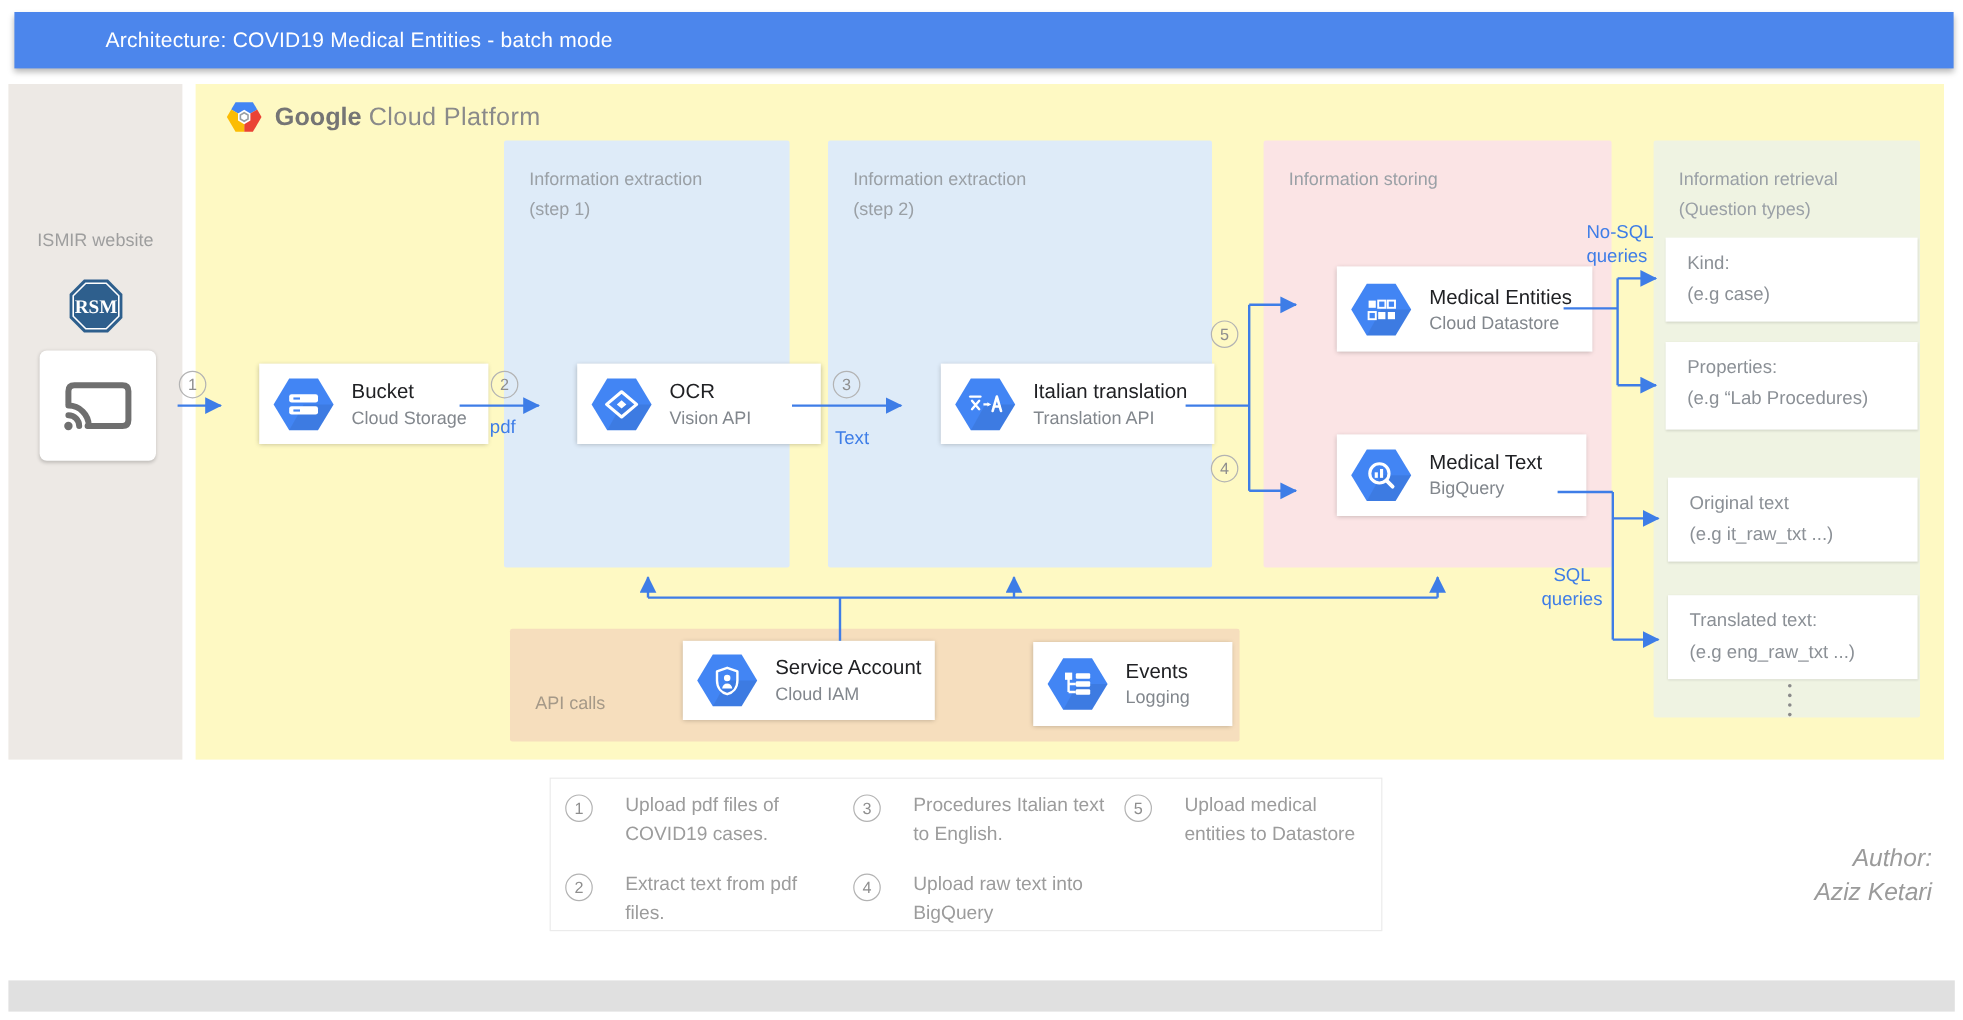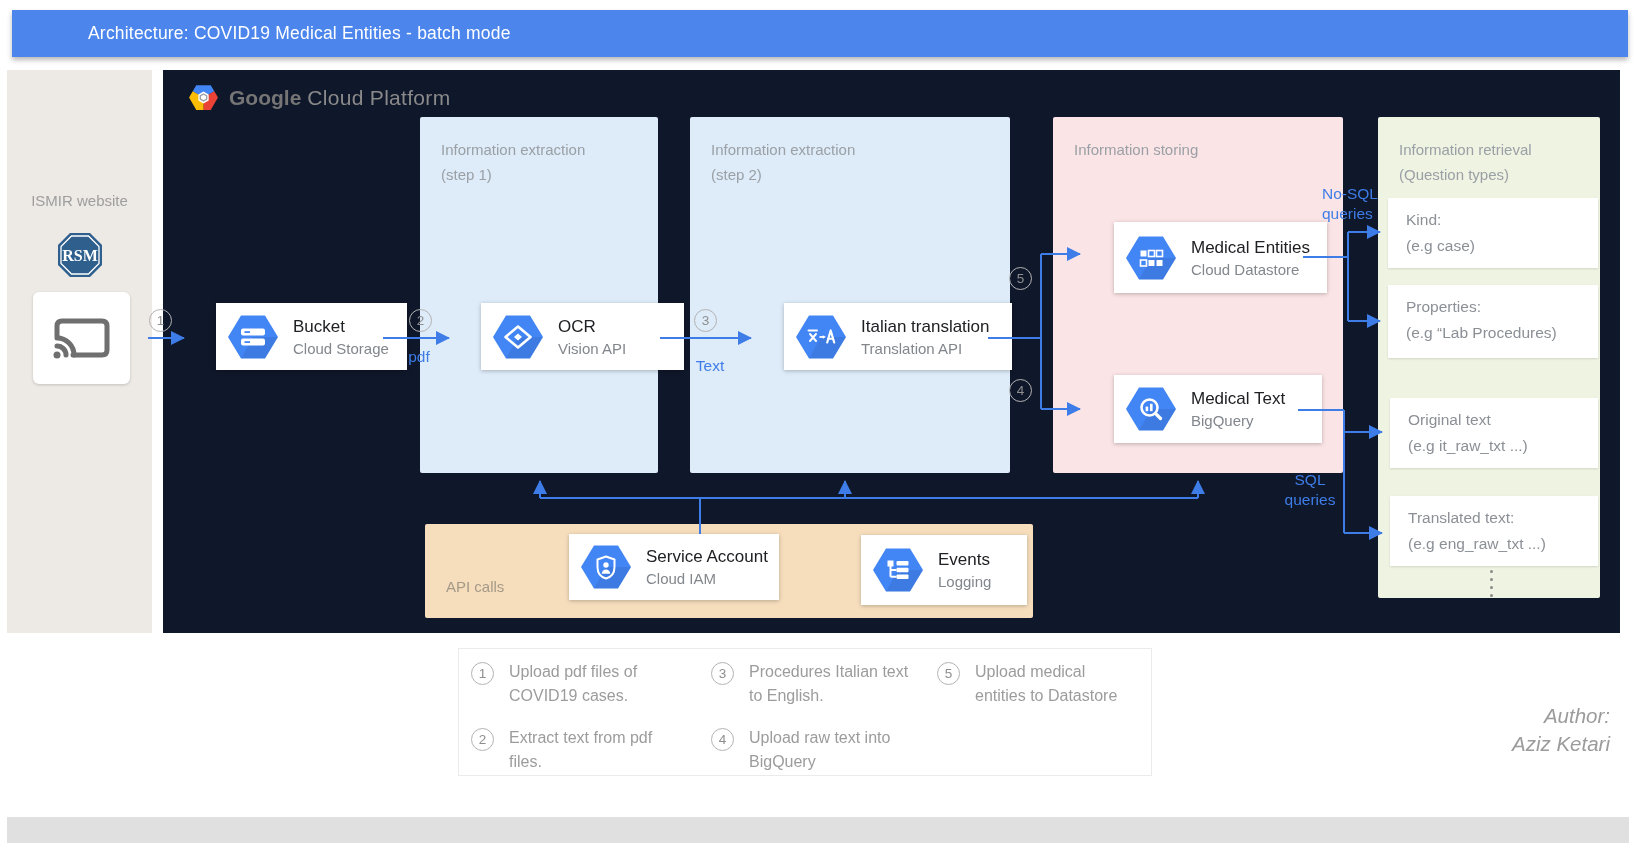--- a/index.html
+++ b/index.html
@@ -9,21 +9,21 @@
   .titlebar{left:12px;top:10px;width:1616px;height:47px;background:#4C86EC;
             box-shadow:0 3px 5px rgba(0,0,0,.28);display:flex;align-items:center;}
   .titlebar .t{color:#fff;font-size:17.5px;margin-left:76px;letter-spacing:.2px;}
   
   .sidebar{left:7px;top:70px;width:145px;height:563px;background:#EDE9E5;}
   .sidebar .lbl{position:absolute;left:0;right:0;top:122px;text-align:center;color:#9E9E9E;font-size:15px;}
   .isslogo{position:absolute;left:49px;top:161px;}
   .castbox{position:absolute;left:26px;top:222px;width:97px;height:92px;background:#fff;border-radius:6px;
            box-shadow:0 1px 3px rgba(0,0,0,.18);display:flex;align-items:center;justify-content:center;}
   
-  .main{left:163px;top:70px;width:1457px;height:563px;background:#0f172a;}
+  .main{left:163px;top:70px;width:1457px;height:563px;background:#fef9c3;}
   .gcp{position:absolute;left:24px;top:13px;display:flex;align-items:center;}
   .gcp .g1{font-size:21px;color:#757575;font-weight:700;margin-left:9px;}
   .gcp .g2{font-size:21px;color:#8a8a8a;margin-left:6px;letter-spacing:.3px;}
   .panel{position:absolute;border-radius:2px;}
   .p-blue{background:#DEEBF8;} .p-pink{background:#FBE4E5;} .p-green{background:#EFF3E2;} .p-orange{background:#F6DEBD;}
   .panel .ph{padding:20px 0 0 21px;font-size:15px;line-height:25px;color:#9AA0A6;white-space:pre-line;}
   .panel .ph.brown{color:#A59988;}
   .node{position:absolute;background:#fff;box-shadow:0 1px 4px rgba(0,0,0,.25);display:flex;align-items:center;
         padding-left:9px;box-sizing:border-box;margin-left:24px;}
   .node .txt{margin-left:12px;}
@@ -34,21 +34,21 @@
   .badge{position:absolute;width:21px;height:21px;border:1.5px solid #B3B3B3;border-radius:50%;color:#8E8E8E;
          font-size:13.5px;display:flex;align-items:center;justify-content:center;}
   .flabel{position:absolute;color:#3E7DE7;font-size:15.5px;line-height:20px;white-space:pre-line;}
   .dots{position:absolute;display:flex;flex-direction:column;gap:5px;}
   .dots i{width:3px;height:3px;border-radius:50%;background:#8a8a8a;}
   
   .legend{left:458px;top:648px;width:692px;height:126px;background:#fff;border:1px solid #EBEBEB;}
   .li{position:absolute;display:flex;}
   .li .lbadge{width:21px;height:21px;border:1.5px solid #B3B3B3;border-radius:50%;color:#8E8E8E;font-size:13.5px;
               display:flex;align-items:center;justify-content:center;flex:none;}
-  .li .ltxt{margin-left:15px;color:#9C9C9C;font-size:16px;line-height:24px;white-space:pre-line;margin-top:-2px;}
+  .li .ltxt{margin-left:27px;color:#9C9C9C;font-size:16px;line-height:24px;white-space:pre-line;margin-top:-2px;}
   .author{right:26px;top:702px;text-align:right;font-style:italic;color:#9B9B9B;font-size:20.5px;line-height:28px;white-space:pre-line;}
   .bottombar{left:7px;top:817px;width:1622px;height:26px;background:#E0E0E0;}
   svg{display:block;}
   .overlay{left:0;top:0;pointer-events:none;}
 </style>
 </head>
 <body>
 
 <div id="app">
 
@@ -163,21 +163,21 @@
         <rect x="17.5" y="26" width="6" height="6" fill="none" stroke="#fff" stroke-width="1.6"></rect>
         <rect x="25.5" y="26" width="6" height="6" fill="#fff"></rect>
         <rect x="33.5" y="26" width="6" height="6" fill="#fff"></rect>
       </svg>
       <div class="txt">
         <div class="t">Medical Entities</div>
         <div class="s">Cloud Datastore</div>
       </div>
     </div>
 
-    <div class="node" style="left:927px;top:305px;width:208px;height:68px;">
+    <div class="node" style="left:927px;top:292px;width:208px;height:68px;">
       <svg width="56" height="48" viewBox="0 0 56 48">
         <polygon points="3,24 16,2.5 40,2.5 53,24 40,45.5 16,45.5" fill="#4285F4"></polygon>
         <polygon points="28,24 53,24 40,45.5 16,45.5" fill="#000" opacity="0.07"></polygon>
         <circle cx="26.5" cy="22.5" r="8" fill="none" stroke="#fff" stroke-width="2.6"></circle>
         <path d="M32.5,28.5 L37.5,33.5" stroke="#fff" stroke-width="3.2" stroke-linecap="round"></path>
         <rect x="22.6" y="21.6" width="2.6" height="4.6" fill="#fff"></rect>
         <rect x="27" y="18.8" width="2.6" height="7.4" fill="#fff"></rect>
       </svg>
       <div class="txt">
         <div class="t">Medical Text</div>

